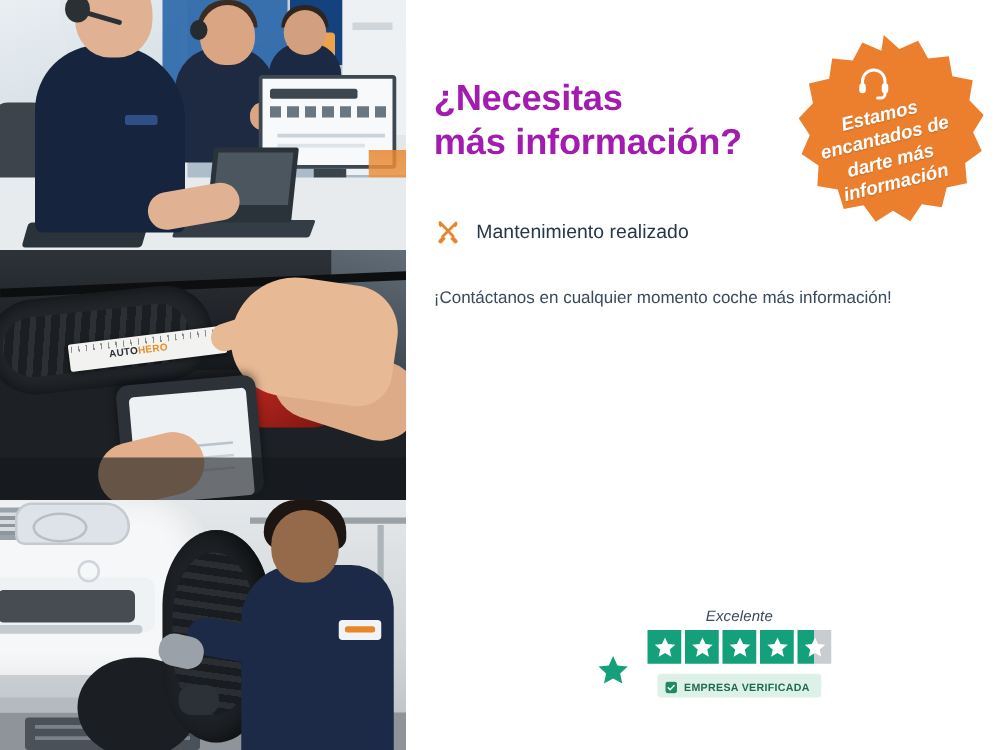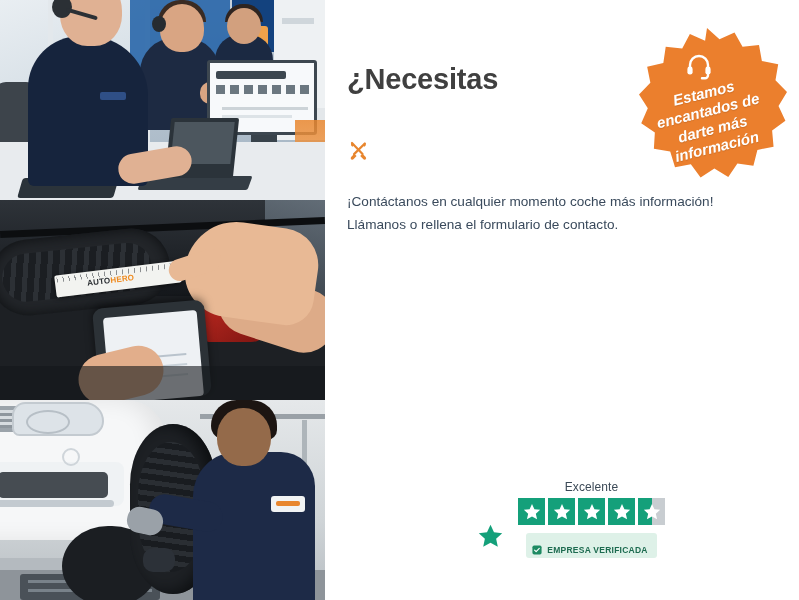--- a/index.html
+++ b/index.html
@@ -171,21 +171,21 @@
     position: relative;
     flex: 1 1 auto;
     padding: 62px 0 0 22px;
     background:#ffffff;
   }
 
   .headline {
     font-size: 29px;
     line-height: 1.22;
     font-weight: bold;
-    color: #404040;
+    color: #a21caf;
     letter-spacing: -0.2px;
     max-width: 290px;
   }
   .headline .ln { display:block; }
 
   
   .badge-wrap {
     position: absolute;
     right: 12px; top: 28px;
     width: 160px; height: 158px;
@@ -254,31 +254,31 @@
   .trust {
     position:absolute;
     left: 152px; bottom: 42px;
     display:flex; align-items:flex-end; gap: 14px;
   }
   .tp-logo { display:flex; align-items:center; gap:5px; padding-bottom:8px; }
   .tp-logo .tp-name {
     font-size: 27px; font-weight: bold; color:#101820; letter-spacing:-0.6px;
   }
   .tp-right { display:flex; flex-direction:column; align-items:center; gap:4px; }
-  .tp-excelente { font-size: 12px; color:#3c4a57; letter-spacing:.1px; }
+  .tp-excelente { font-size: 12px; color:#3c4a57; letter-spacing:.1px;font-style:italic; }
   .tp-stars { display:flex; gap:3px; }
   .tp-star {
     width:27px; height:27px; background:#14a07a;
     display:flex;align-items:center;justify-content:center;
   }
   .tp-star.half { background: linear-gradient(90deg,#14a07a 50%, #c8cdd1 50%); }
   .tp-verified {
     margin-top:4px;
     background:#def1e8; border-radius:3px;
-    padding:12px 9px 3px 6px;
+    padding:6px 9px 3px 6px;
     display:flex; align-items:center; gap:5px;
   }
   .tp-verified .vtext {
     font-size:8.5px; font-weight:bold; color:#1d6b50; letter-spacing:.25px;
   }
 </style>
 </head>
 <body>
 
 <div class="page">
@@ -371,20 +371,21 @@
           <div class="glove2"></div>
           <div class="badge"></div>
       </div>
     </div>
   </div>
 
   <div class="content">
 
     <h1 class="headline">
       <span class="ln">¿Necesitas</span>
+      <span class="ln">más información?</span>
     </h1>
 
     <div class="badge-wrap">
       <div class="badge-shape"></div>
       <div class="badge-icon">
         <svg viewBox="0 0 30 30" width="30" height="30" fill="none" stroke="#ffffff" stroke-width="2.4" stroke-linecap="round">
           <path d="M6 18v-3a9 9 0 0 1 18 0v3"></path>
           <rect x="3.4" y="16.6" width="5.2" height="8" rx="2.4" fill="#ffffff" stroke="none"></rect>
           <rect x="21.4" y="16.6" width="5.2" height="8" rx="2.4" fill="#ffffff" stroke="none"></rect>
           <path d="M24 24.6v.7a3 3 0 0 1-3 3h-3"></path>
@@ -402,29 +403,29 @@
         <div class="feat-icon">
           <svg viewBox="0 0 24 24" width="23" height="23" stroke="#e8862e" fill="none" stroke-width="2.3" stroke-linecap="round" stroke-linejoin="round">
             <path d="M5.2 4.2l11 11.4"></path>
             <path d="M18.6 4.6L7.4 15.8"></path>
             <path d="M4.6 4.2a3.1 3.1 0 0 0 1.1 4l1.6-1.6a3.1 3.1 0 0 0-2.7-2.4z" fill="#e8862e" stroke="none"></path>
             <path d="M19.2 4.2a3.1 3.1 0 0 1-1.1 4l-1.6-1.6a3.1 3.1 0 0 1 2.7-2.4z" fill="#e8862e" stroke="none"></path>
             <path d="M16.2 15.4l3.3 3.4a1.7 1.7 0 0 1-2.4 2.4l-3.3-3.4z" fill="#e8862e" stroke="none"></path>
             <path d="M7.6 15.4l-3.3 3.4a1.7 1.7 0 0 0 2.4 2.4l3.3-3.4z" fill="#e8862e" stroke="none"></path>
           </svg>
         </div>
+        <div class="feat-label">Mantenimiento realizado</div>
       </div>
 
 
 
     </div>
 
     <div class="para">
       <span>¡Contáctanos en cualquier momento coche más información!</span>
-      <span>Llámanos o rellena el formulario de contacto.</span>
     </div>
 
     <div class="trust">
       <div class="tp-logo">
         <svg viewBox="0 0 24 24" width="27" height="27">
           <path d="M12 1.6l3.1 6.7 7.3.8-5.4 4.9 1.5 7.2L12 17.6 5.5 21.2 7 14 1.6 9.1l7.3-.8z" fill="#14a07a"></path>
         </svg>
       </div>
 
       <div class="tp-right">

